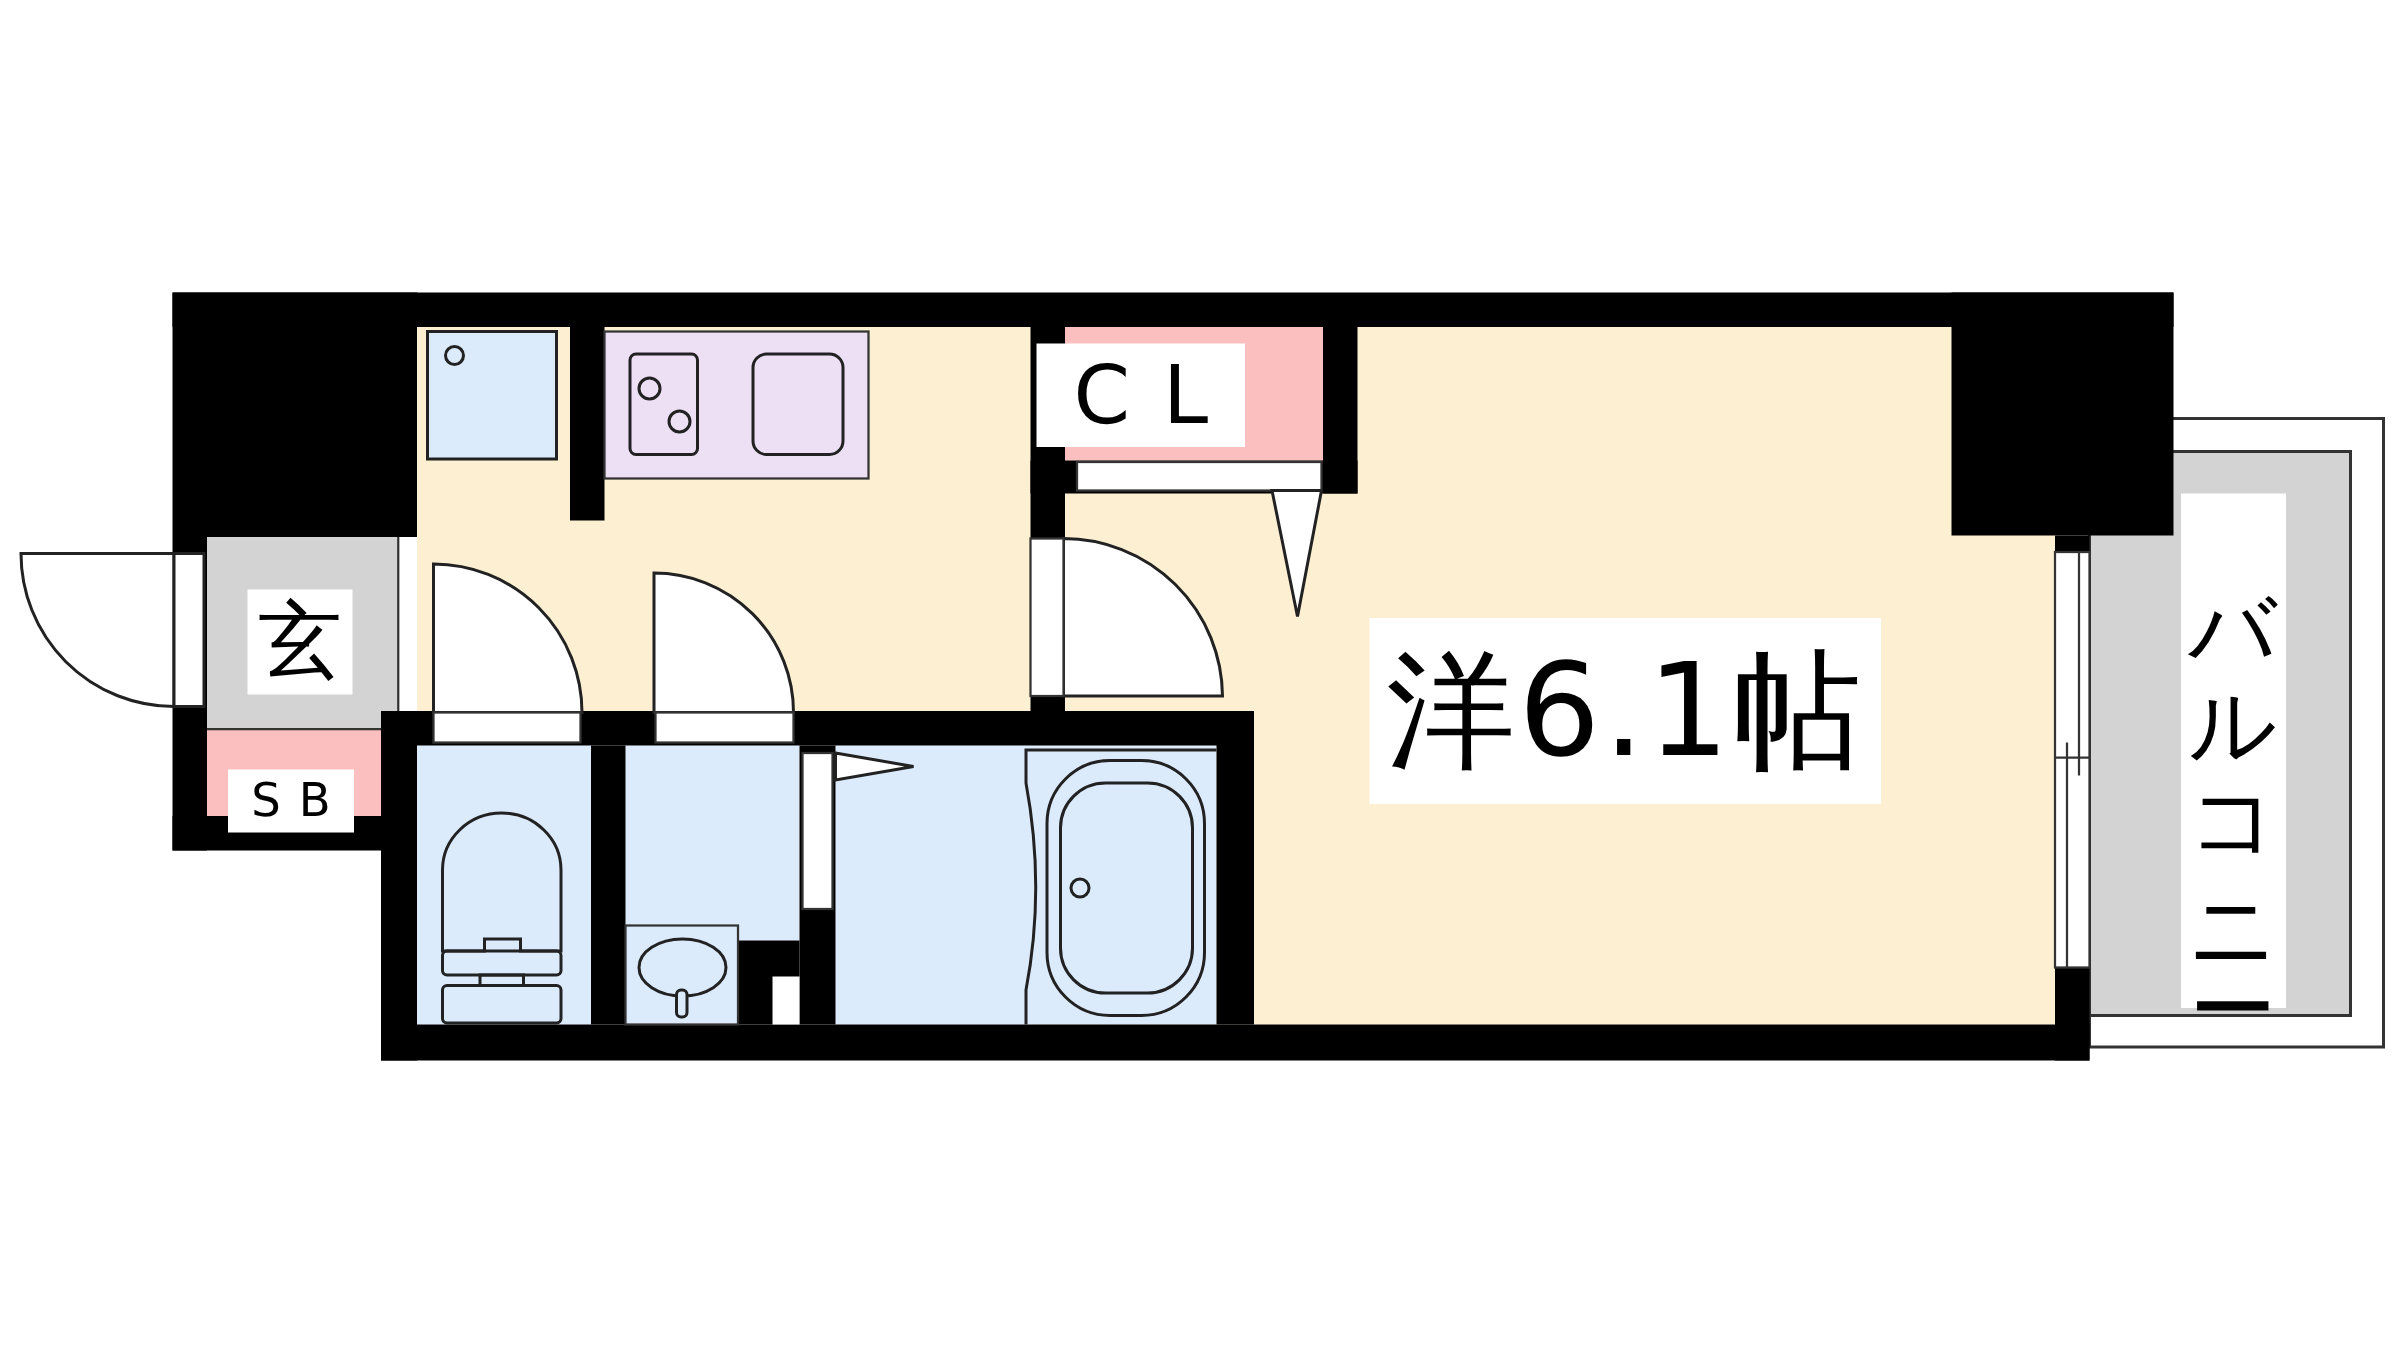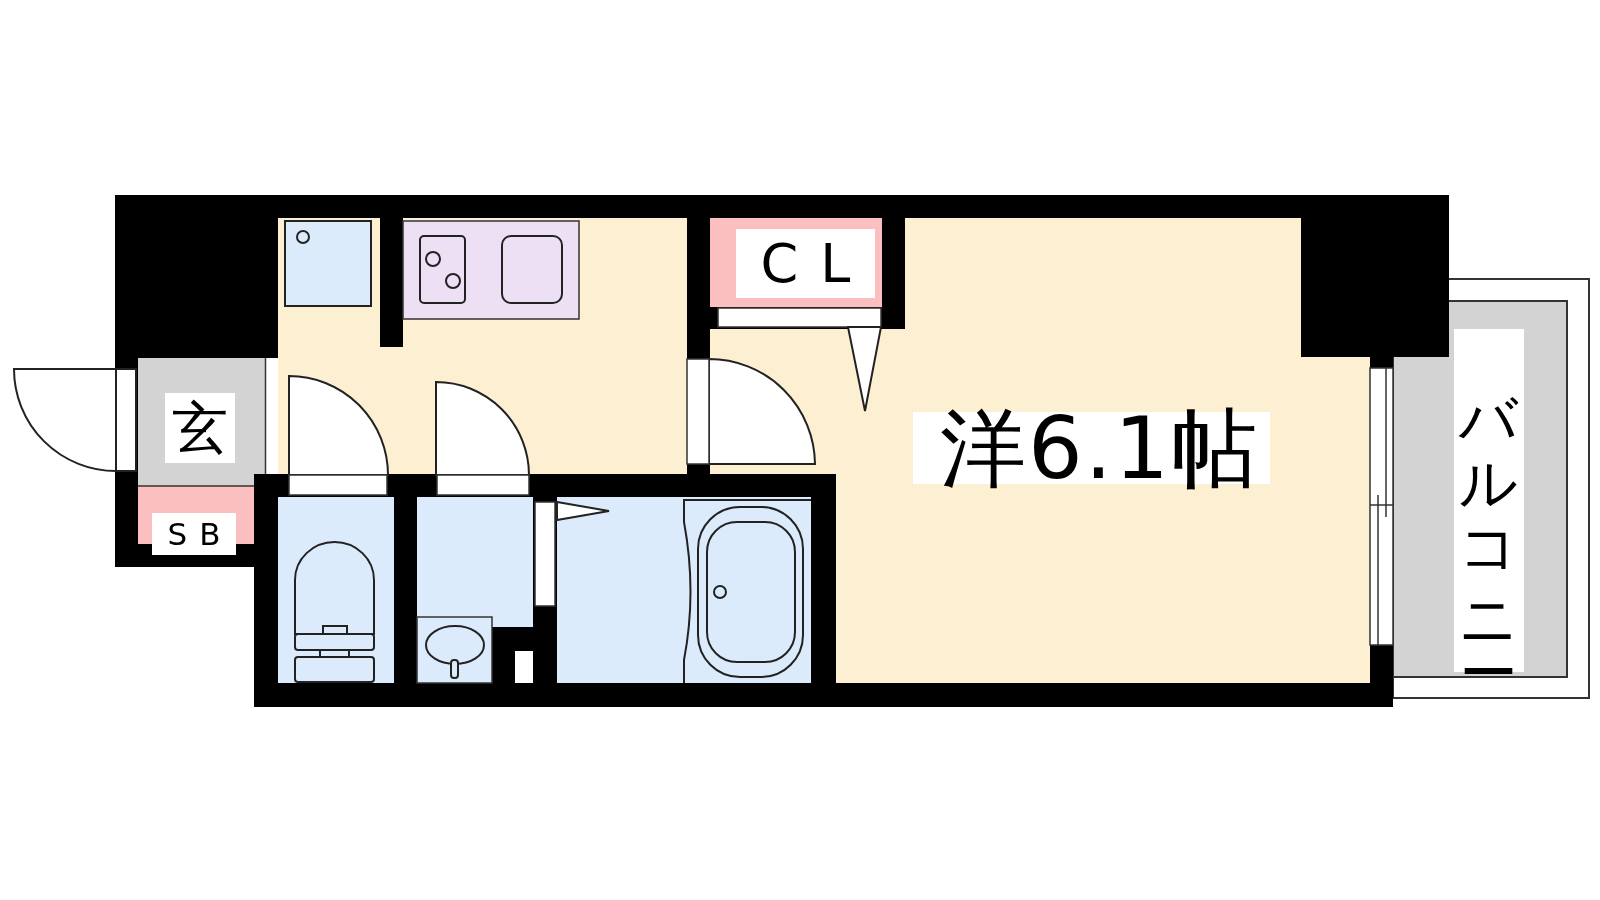--- a/index.html
+++ b/index.html
@@ -9,22 +9,22 @@
     .ln { stroke: #222; stroke-width: 2; }
     .ln-thin { stroke: #333; stroke-width: 1.5; }
     .label {
       position: absolute; background: #ffffff; color: #000;
       display: flex; align-items: center; justify-content: center;
       font-family: "DejaVu Sans", "Liberation Sans", sans-serif;
       line-height: 1; white-space: nowrap;
     }
     .lbl-genkan { left: 165px; top: 393px; width: 70px; height: 70px; font-size: 56px; }
     .lbl-sb { left: 152px; top: 497px; width: 84px; height: 42px; font-size: 31px; letter-spacing: 12px; padding-left: 12px; box-sizing: border-box; margin-top: 16px; }
-    .lbl-cl { left: 736px; top: 229px; width: 139px; height: 69px; font-size: 54px; letter-spacing: 22px; padding-left: 22px; box-sizing: border-box; }
-    .lbl-room { left: 913px; top: 412px; width: 341px; height: 72px; font-size: 86px; letter-spacing: 2px; padding-left: 16px; }
+    .lbl-cl { left: 691px; top: 229px; width: 139px; height: 69px; font-size: 54px; letter-spacing: 22px; padding-left: 22px; box-sizing: border-box; }
+    .lbl-room { left: 913px; top: 412px; width: 341px; height: 124px; font-size: 86px; letter-spacing: 2px; }
     .lbl-balcony {
       left: 1454px; top: 329px; width: 70px; height: 343px; font-size: 58px;
       writing-mode: vertical-rl; text-orientation: upright; letter-spacing: 6px;
     }
   </style>
 </head>
 <body>
 
 <svg id="plan" viewBox="0 0 1600 900" xmlns="http://www.w3.org/2000/svg">
 

